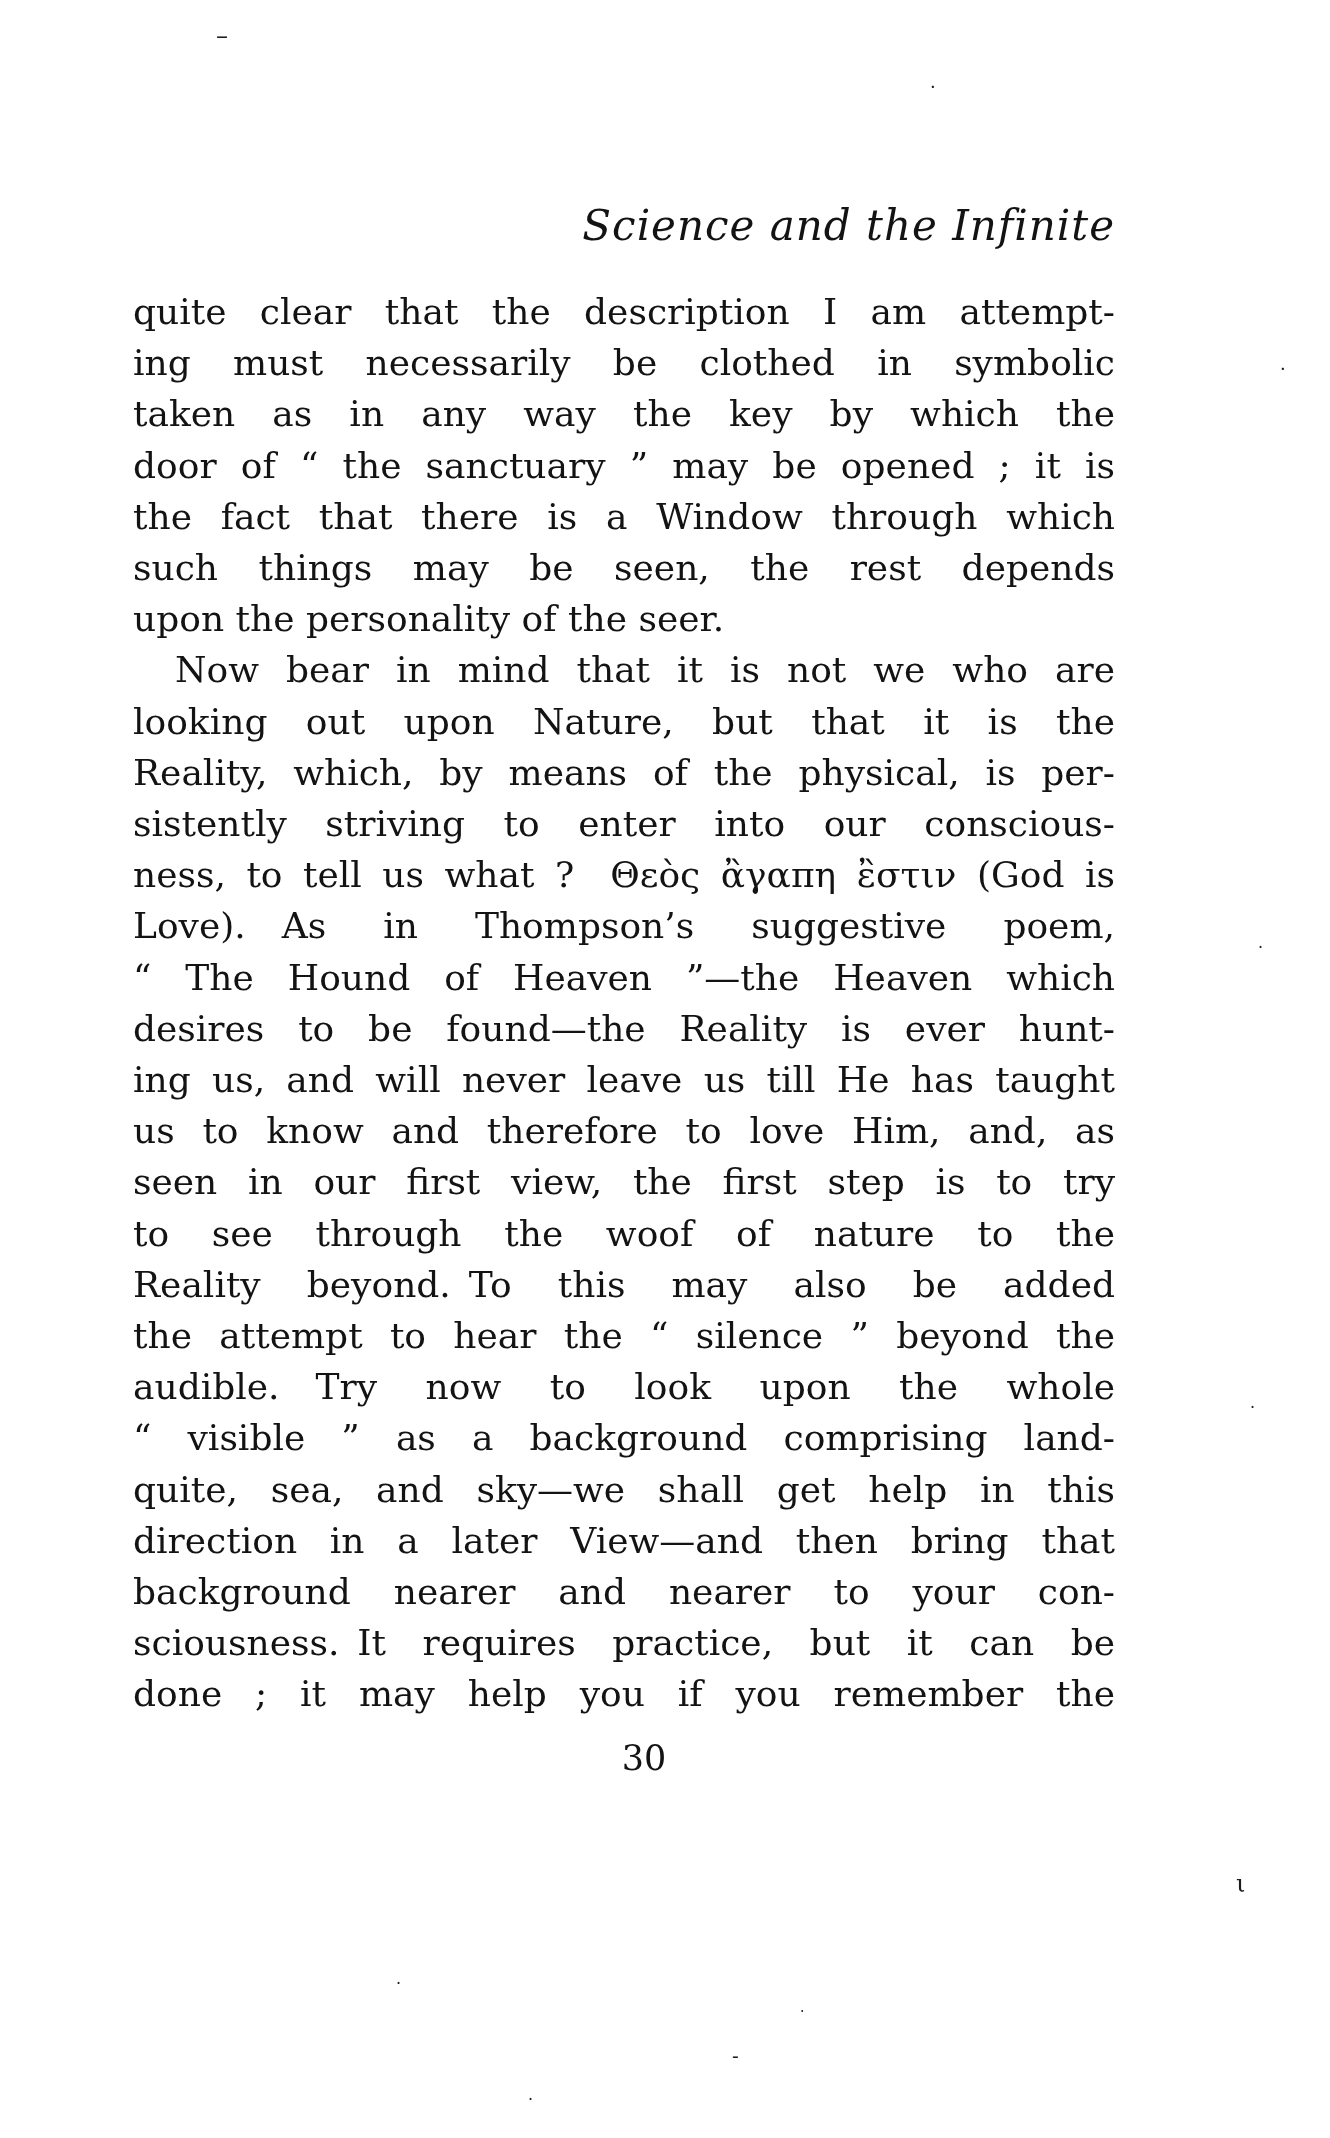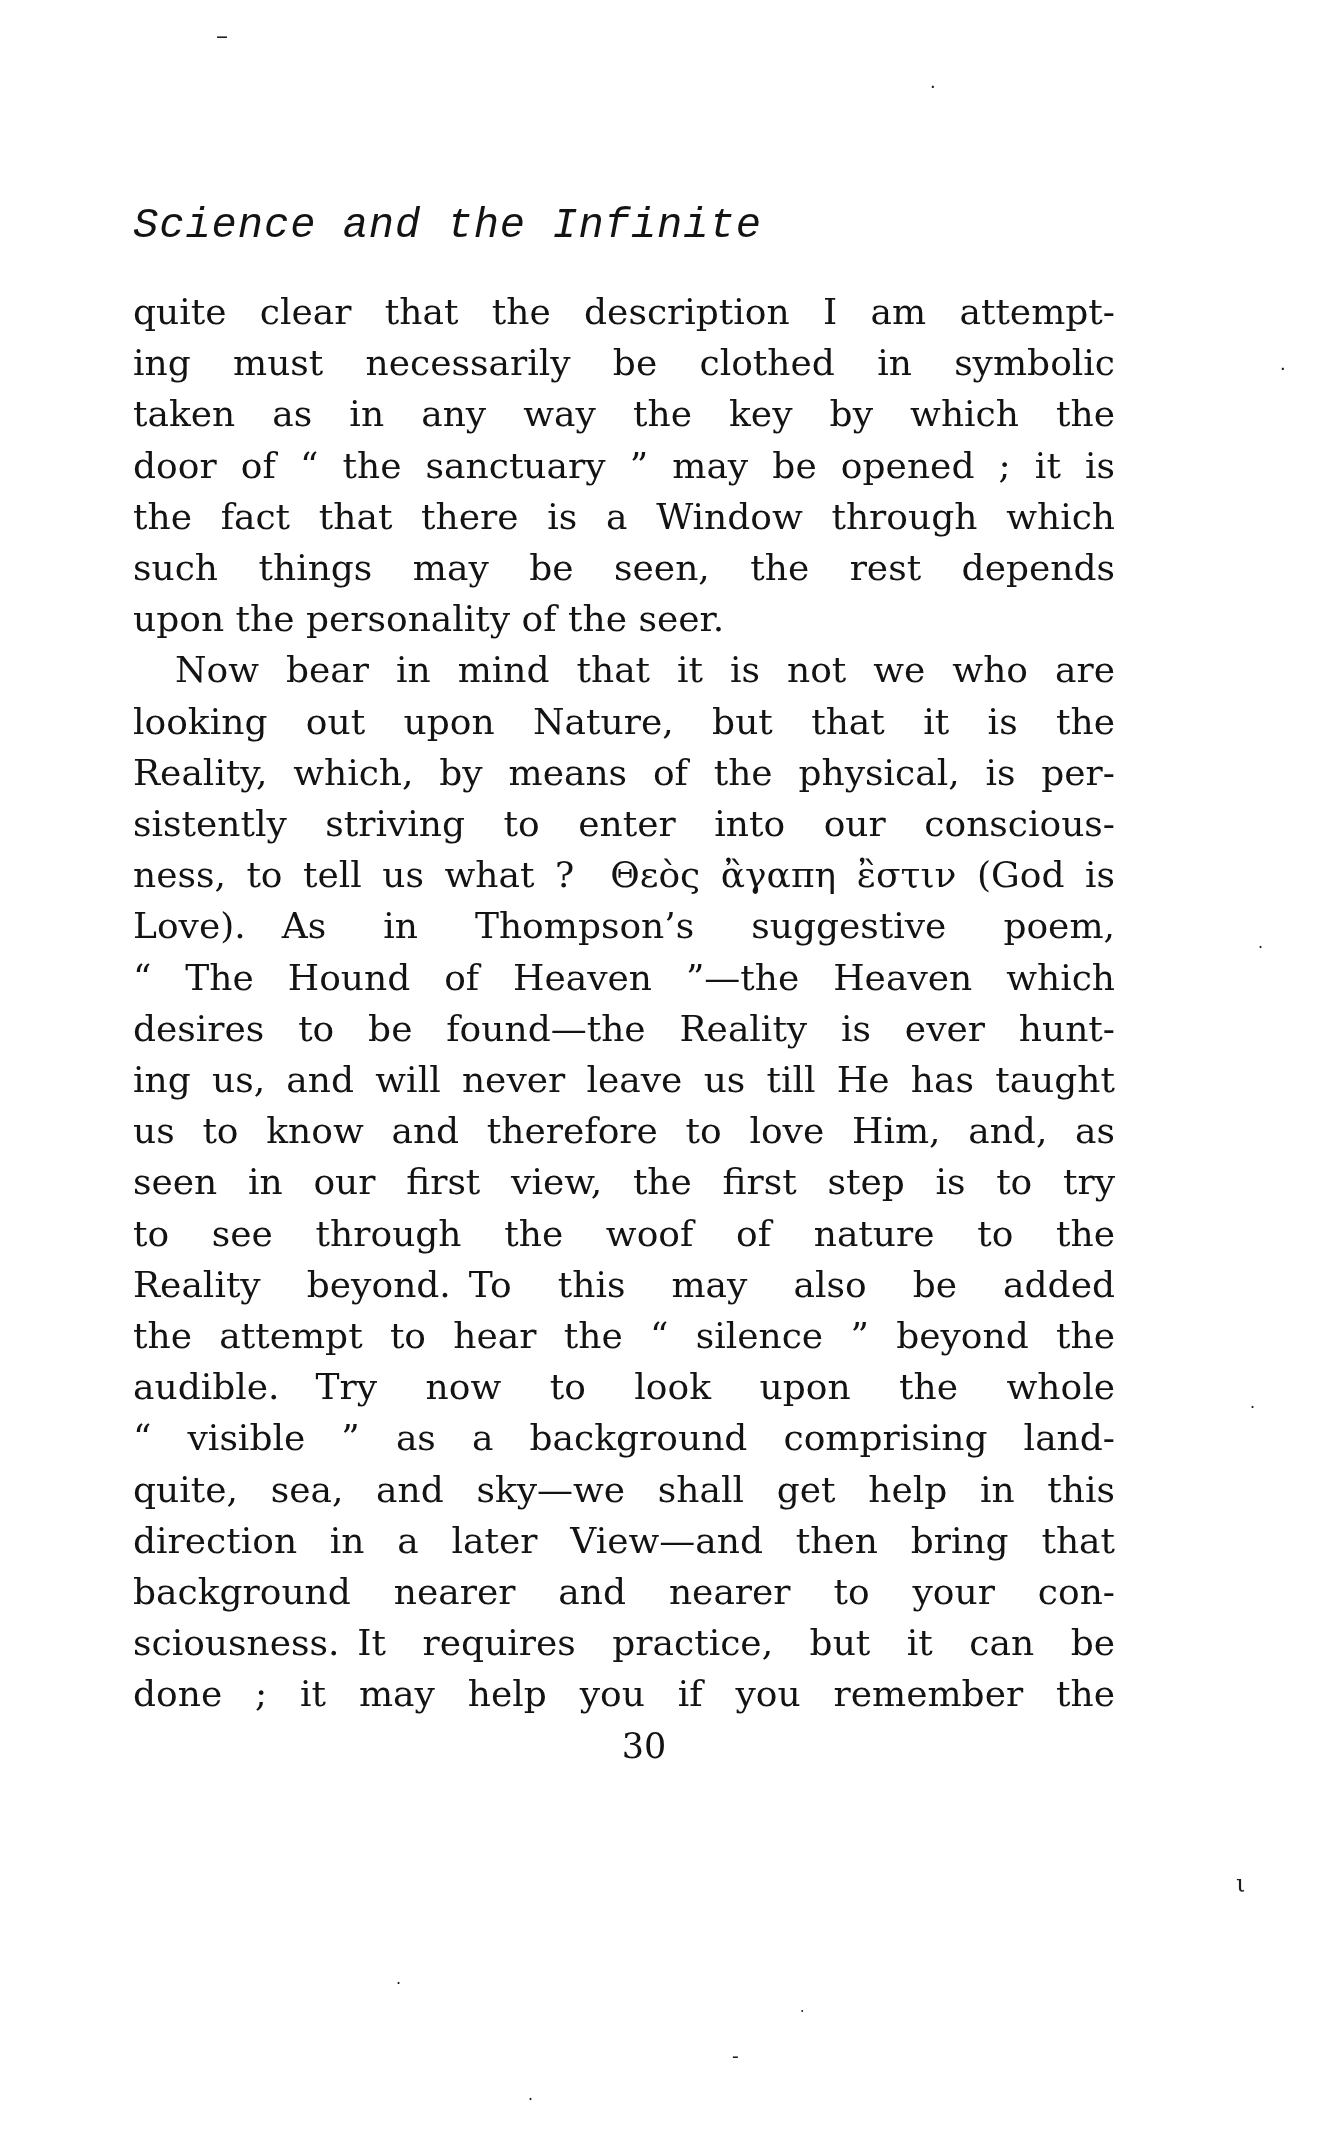--- a/index.html
+++ b/index.html
@@ -15,39 +15,38 @@
   .column {
     position:absolute;
     left:133px; top:196px;
     width:982px;
   }
   .running-header {
     font-style:italic;
     font-weight:normal;
     font-size:42px;
     line-height:60px;
-    text-align:left;
+    text-align:right;
     margin:0 0 30px 0;
     letter-spacing:1px;
-    font-family:Liberation Mono, monospace;
   }
   .body-text .line {
     font-size:36px;
     line-height:51.2px;
     text-align:justify;
     text-align-last:justify;
     white-space:normal;
   }
   .body-text .line.indent { text-indent:42px; }
   .body-text .line.flush { text-align-last:left; }
   .page-number {
     font-size:35px;
     line-height:51px;
     text-align:center;
-    margin-top:1px;
+    margin-top:13px;
     transform:translateX(20px);
   }
   .artifact-layer { position:absolute; inset:0; pointer-events:none; }
   .artifact {
     position:absolute;
     color:#1c1c1c;
     line-height:1;
   }
 </style>
 </head>

